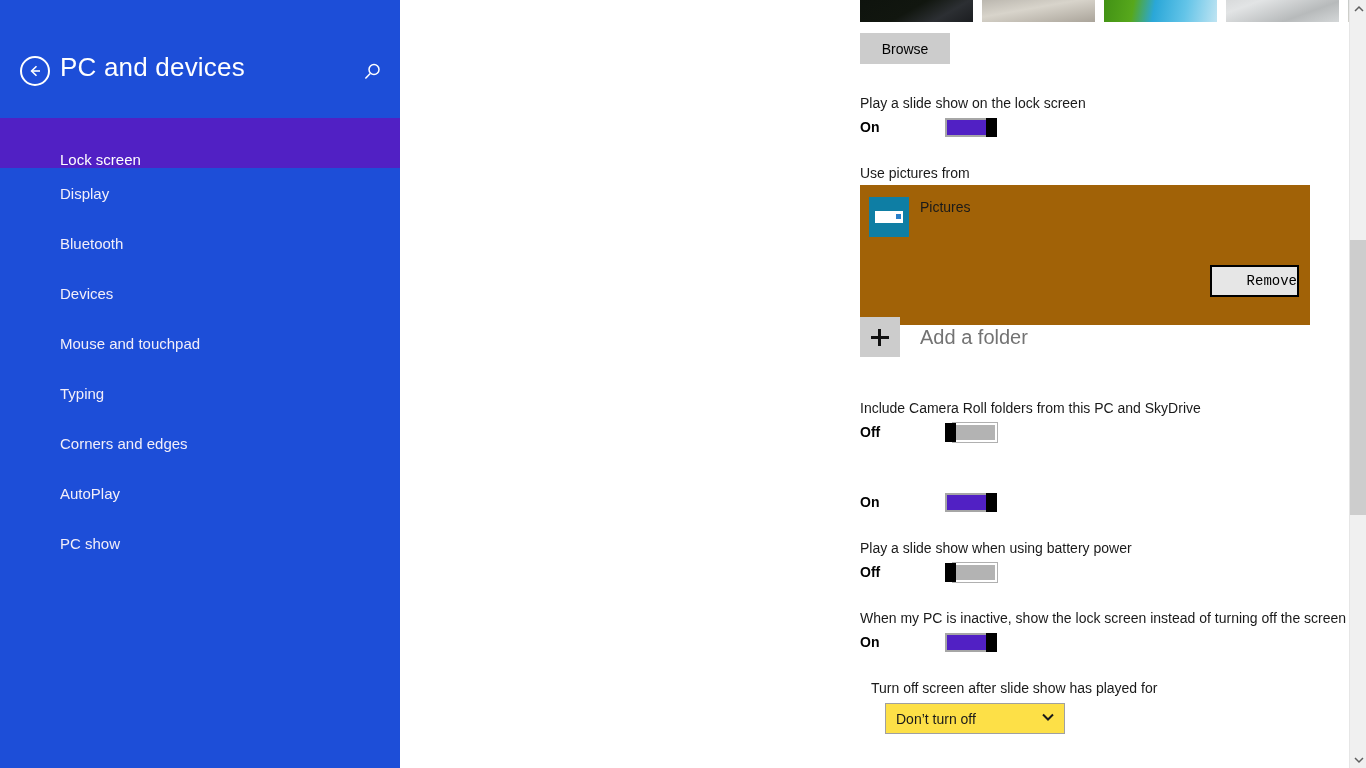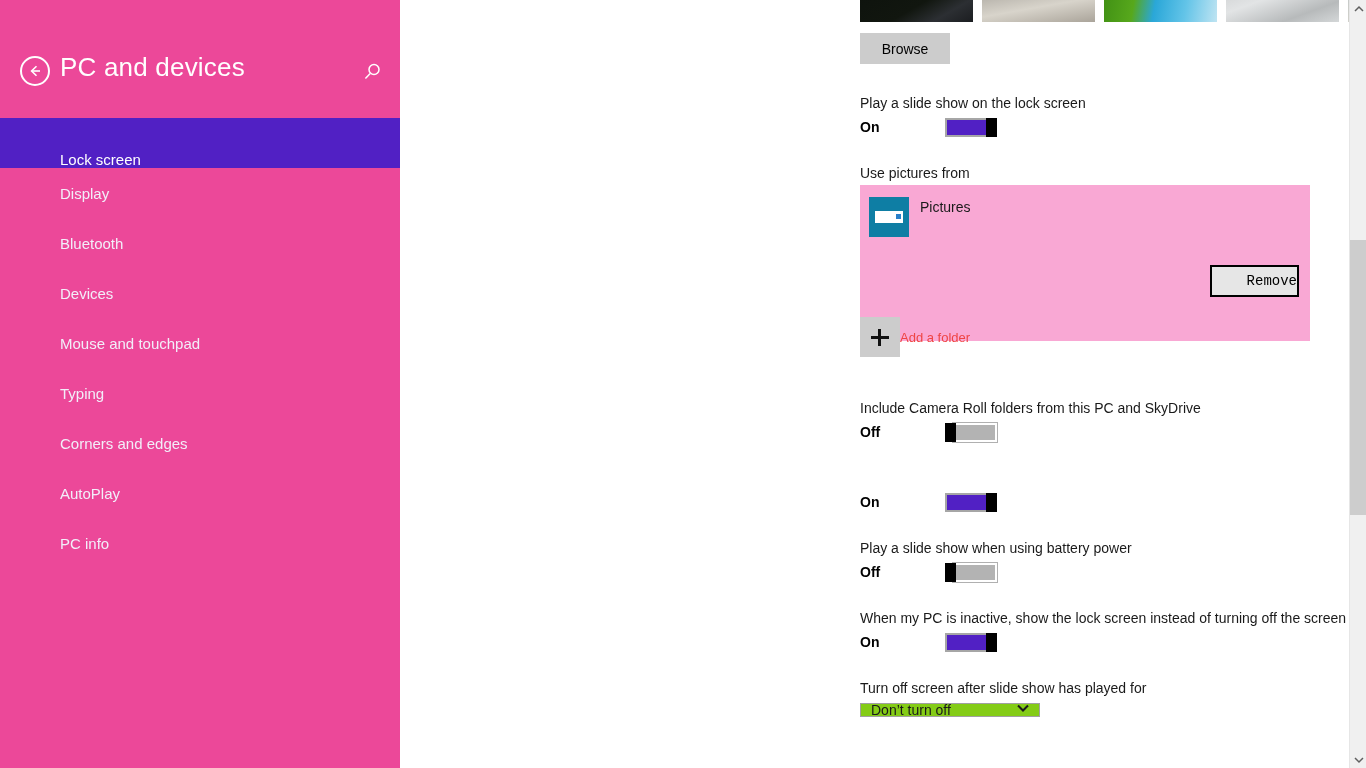--- a/index.html
+++ b/index.html
@@ -17,21 +17,21 @@
     width: 1366px;
     height: 768px;
     display: flex;
   }
 
   
   #sidebar {
     position: relative;
     width: 400px;
     height: 768px;
-    background: #ec4899;
+    background: #1d4ed8;
     flex: 0 0 400px;
   }
 
   #sidebar-header {
     height: 118px;
     position: relative;
   }
 
   #back-button {
     position: absolute;
@@ -184,22 +184,22 @@
     right: auto;
     left: 0;
   }
 
   
   #pictures-panel {
     position: absolute;
     left: 460px;
     top: 185px;
     width: 450px;
-    height: 156px;
-    background: #f9a8d4;
+    height: 140px;
+    background: #a16207;
   }
   #pictures-icon {
     position: absolute;
     left: 9px;
     top: 12px;
     width: 40px;
     height: 40px;
     background: #0e7ea4;
   }
   #pictures-icon .sheet {
@@ -260,32 +260,33 @@
     position: absolute;
     background: #111111;
   }
   #add-folder-icon:before {
     left: 11px; top: 19px; width: 18px; height: 3px;
   }
   #add-folder-icon:after {
     left: 18px; top: 12px; width: 3px; height: 17px;
   }
   #add-folder-label {
-    font-size: 13px;
-    color: #ef4444;
+    margin-left: 20px;
+    font-size: 20px;
+    color: #737373;
   }
 
   
   #turnoff-select {
     position: absolute;
-    left: 460px;
+    left: 485px;
     top: 703px;
     width: 180px;
-    height: 14px;
-    background: #84cc16;
+    height: 31px;
+    background: #fde047;
     border: 1px solid #a0a0a0;
     display: flex;
     align-items: center;
     padding: 0 8px 0 10px;
     cursor: pointer;
   }
   #turnoff-value {
     flex: 1 1 auto;
     font-size: 14px;
     color: #1a1a1a;
@@ -368,21 +369,21 @@
       <li class="nav-item">
         <span>Typing</span>
       </li>
       <li class="nav-item">
         <span>Corners and edges</span>
       </li>
       <li class="nav-item">
         <span>AutoPlay</span>
       </li>
       <li class="nav-item">
-        <span>PC info</span>
+        <span>PC show</span>
       </li>
     </ul>
   </div>
 
   <div id="content">
 
     <div id="thumbs">
       <div class="thumb">
           <div class="th1"></div>
         </div>
@@ -456,21 +457,21 @@
 
     <div class="setting-label" style="top:610px;">When my PC is inactive, show the lock screen instead of turning off the screen</div>
     <div class="toggle-row" style="top:632px;">
       <span class="toggle-state">On</span>
       <span class="switch on">
         <span class="track"></span>
         <span class="thumb-knob"></span>
       </span>
     </div>
 
-    <div class="setting-label" style="top:680px;">Turn off screen after slide show has played for</div>
+    <div class="setting-label" style="top:680px;margin-left:11px;">Turn off screen after slide show has played for</div>
     <div id="turnoff-select">
       <span id="turnoff-value">Don’t turn off</span>
       <span>
         <svg width="16" height="16" viewBox="0 0 16 16" aria-hidden="true">
           <path d="M3 5.5 L8 10.5 L13 5.5" fill="none" stroke="#1a1a1a" stroke-width="2"></path>
         </svg>
       </span>
     </div>
 
     <div id="scrollbar">

